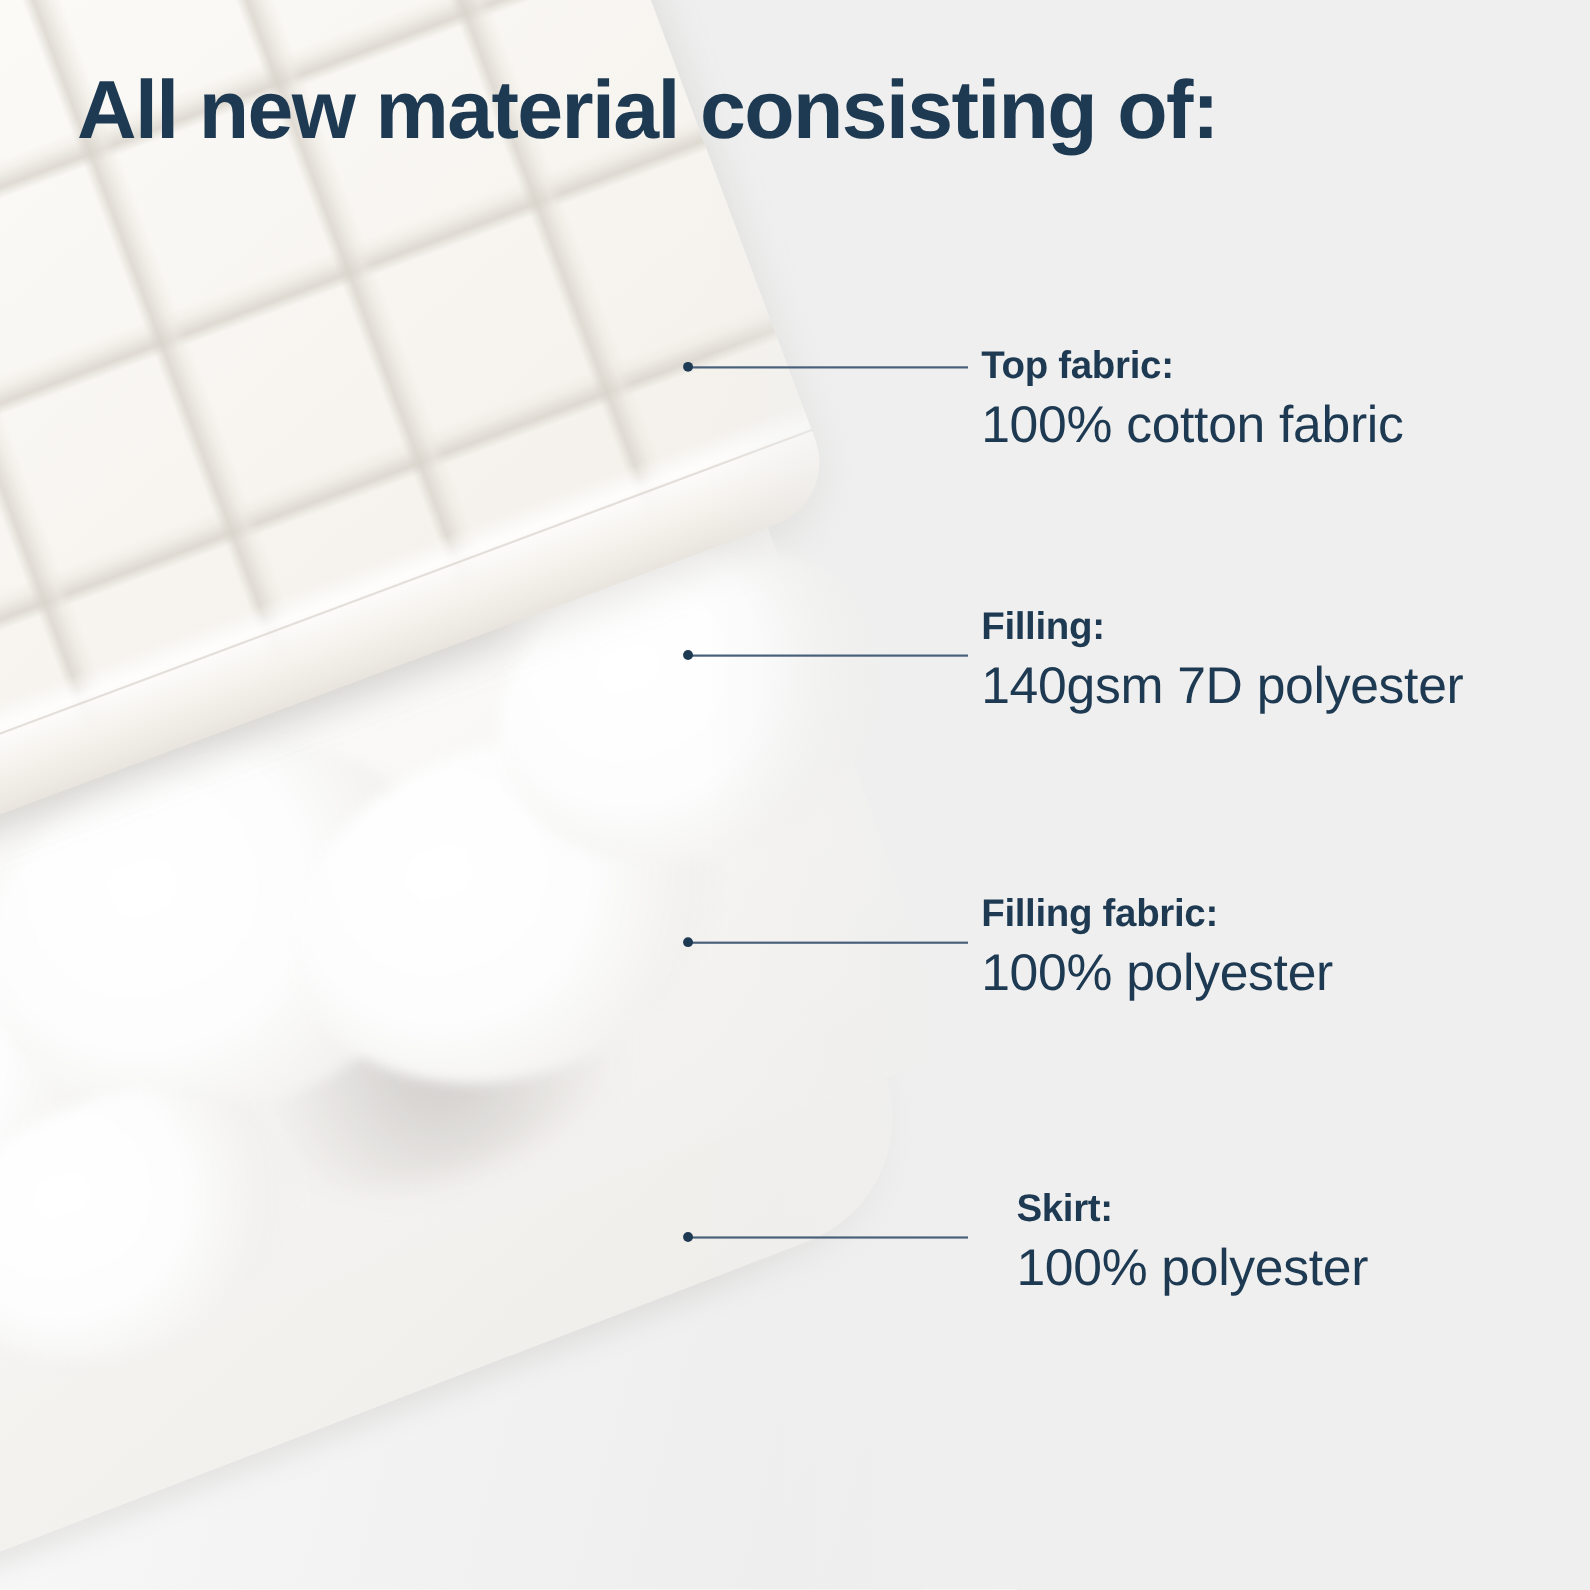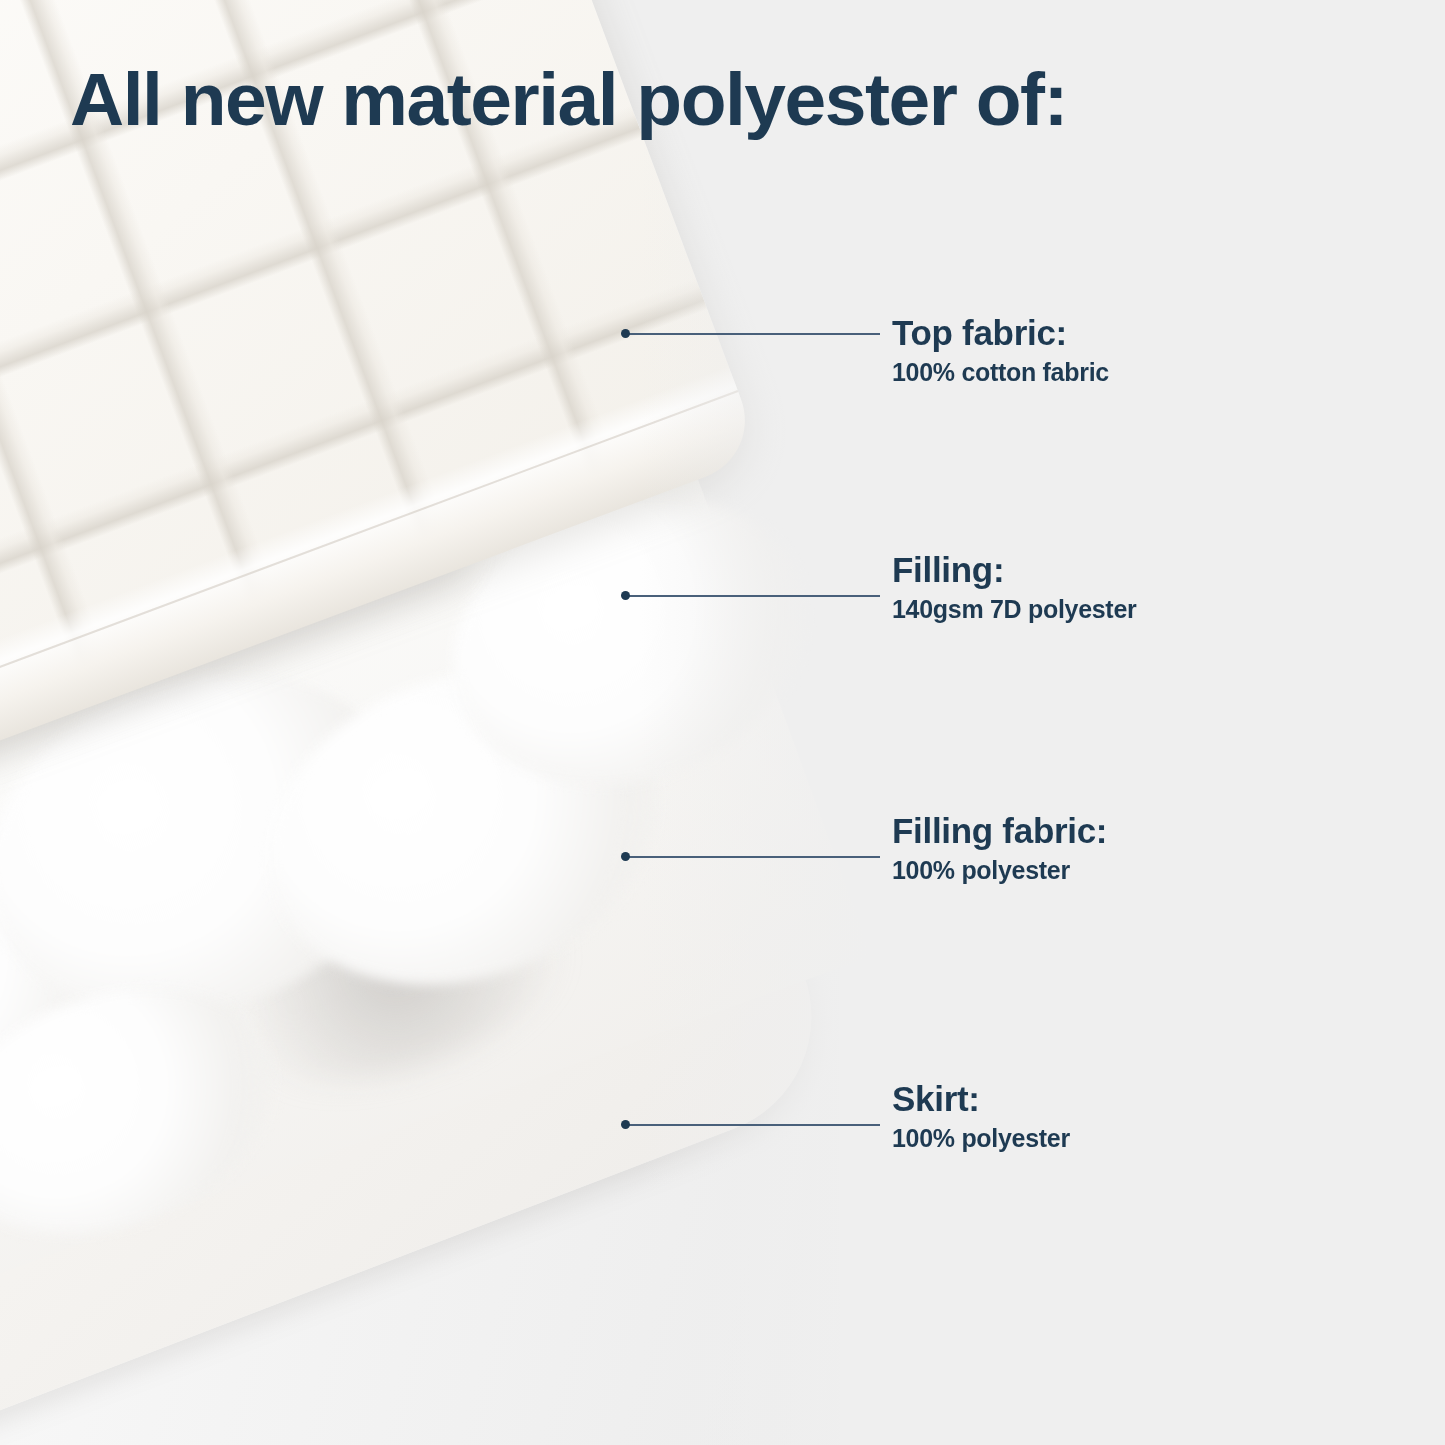--- a/index.html
+++ b/index.html
@@ -225,22 +225,22 @@
     color: #1e3a52;
     white-space: nowrap;
   }
   .callout .label .lab-title {
     font-size: 35px;
     font-weight: 700;
     letter-spacing: -0.3px;
     line-height: 1.28;
   }
   .callout .label .lab-desc {
-    font-size: 25px;
-    font-weight: 700;
+    font-size: 47px;
+    font-weight: 400;
     letter-spacing: -0.3px;
     line-height: 1.28;
   }
 </style>
 </head>
 <body>
 
 <div id="scene">
 
   <div id="product">
@@ -266,21 +266,21 @@
     </div>
 
     <div class="quilt-wrap">
       <div class="quilt"></div>
       <div class="quilt-edge"></div>
     </div>
 
     <div class="photo-fade"></div>
   </div>
 
-  <div id="title">All new material polyester of:</div>
+  <div id="title">All new material consisting of:</div>
 
   <div class="callout" style="left:623px; top:333px;">
     <div class="leader" style="width:257px;"></div>
     <div class="dot"></div>
     <div class="label" style="top:-47px;margin-top:25px;">
       <div class="lab-title">Top fabric:</div>
       <div class="lab-desc">100% cotton fabric</div>
     </div>
   </div>
 
@@ -298,19 +298,19 @@
     <div class="dot"></div>
     <div class="label" style="top:-47px;">
       <div class="lab-title">Filling fabric:</div>
       <div class="lab-desc">100% polyester</div>
     </div>
   </div>
 
   <div class="callout" style="left:623px; top:1124px;">
     <div class="leader" style="width:257px;"></div>
     <div class="dot"></div>
-    <div class="label" style="top:-47px;">
+    <div class="label" style="top:-47px;margin-left:32px;">
       <div class="lab-title">Skirt:</div>
       <div class="lab-desc">100% polyester</div>
     </div>
   </div>
 
 </div>
 
 </body></html>

